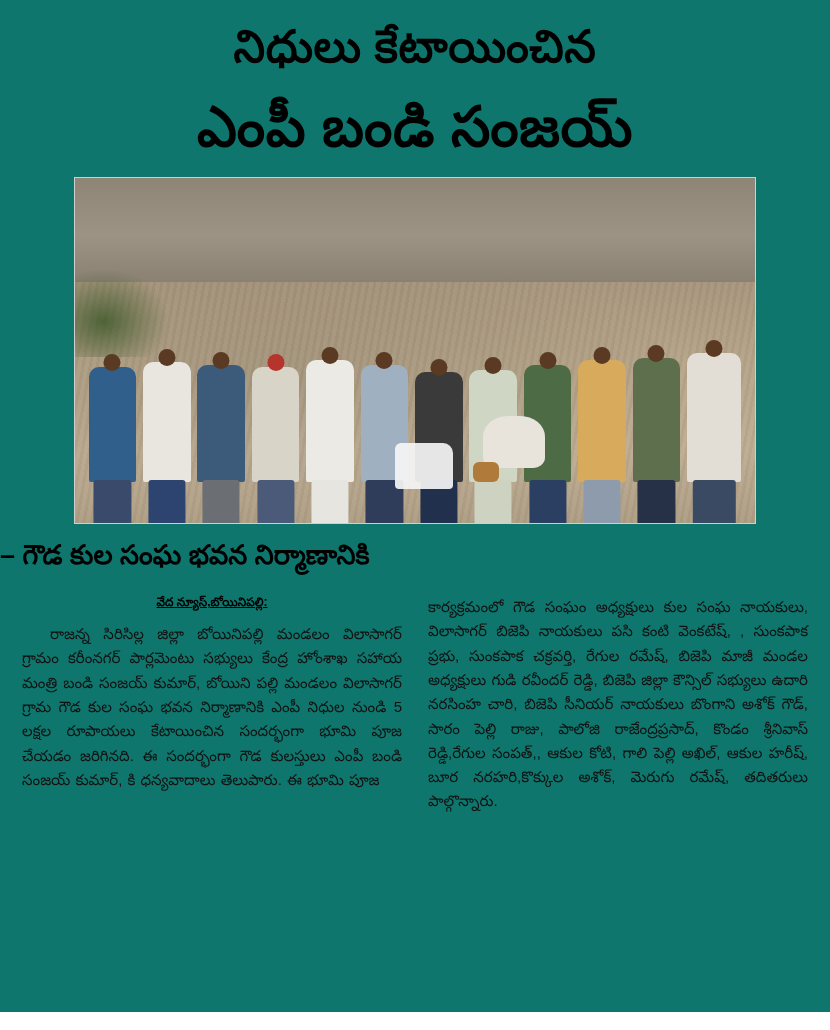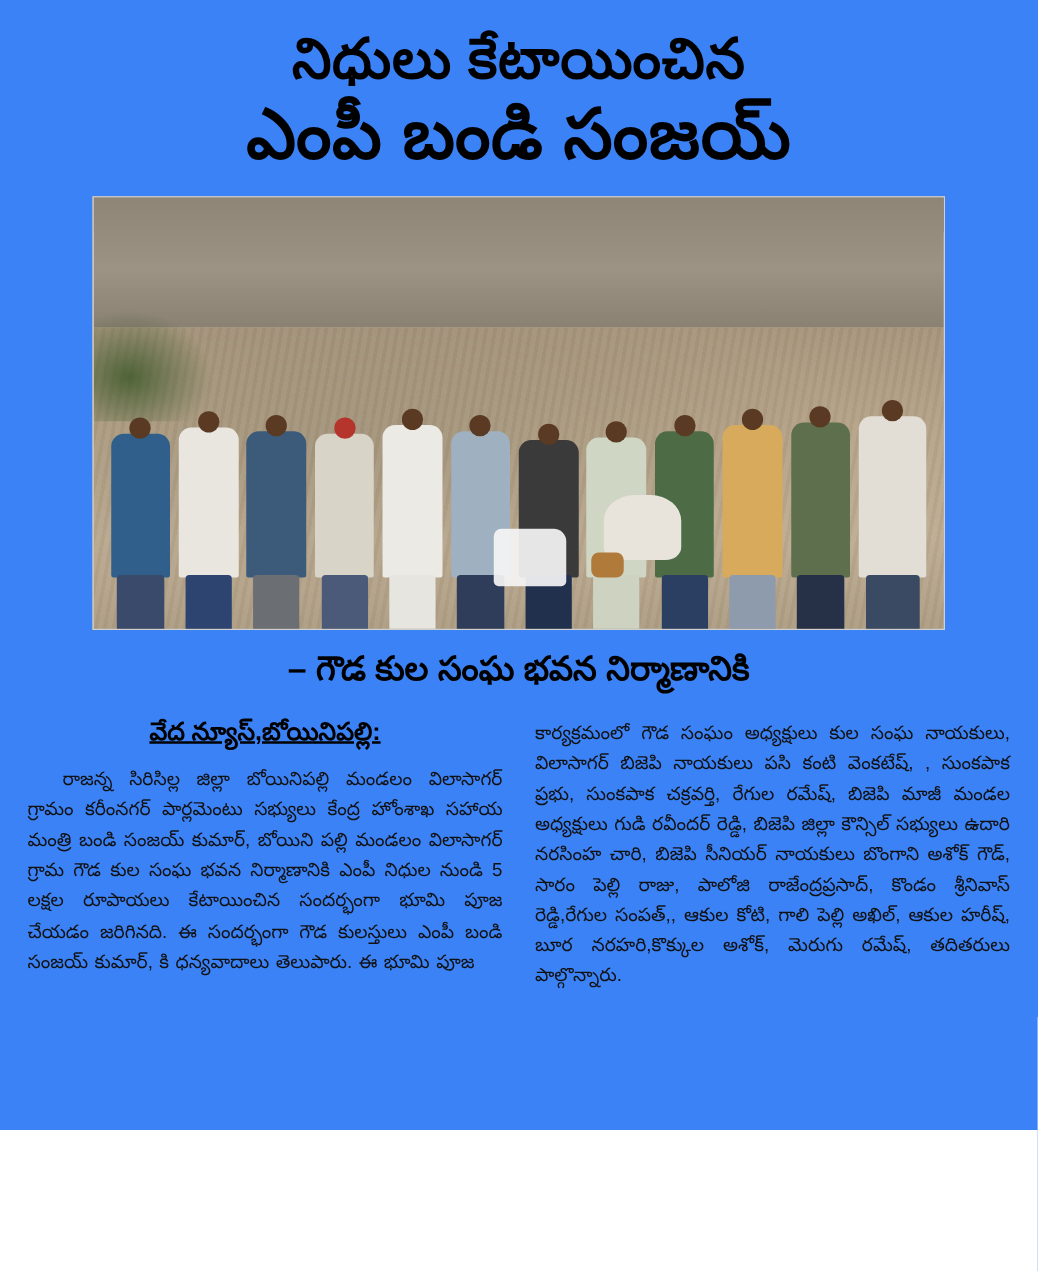--- a/index.html
+++ b/index.html
@@ -10,44 +10,44 @@
   body {
     width: 830px;
     height: 1030px;
     font-family: "Liberation Sans", sans-serif;
     color: #111111;
     overflow: hidden;
   }
   .page {
     position: relative;
     width: 830px;
-    height: 904px;
+    height: 1012px;
     box-sizing: border-box;
     padding: 0;
-    background: #3b82f6;
+    background: #0f766e;
   }
 
   
   .headline {
     text-align: center;
     padding: 22px 20px 4px 20px;
   }
   .headline-line {
     font-family: "Liberation Sans", sans-serif;
     font-weight: bold;
     color: #000000;
     letter-spacing: 0.5px;
     line-height: 1.12;
   }
   .headline-line-1 {
     font-size: 45px;
   }
   .headline-line-2 {
     font-size: 56px;
-    margin-top: 4px;
+    margin-top: 24px;
   }
 
   
   .photo-wrap {
     margin: 14px auto 0 auto;
     width: 680px;
     height: 345px;
     position: relative;
     overflow: hidden;
     border: 1px solid #cfcfcf;
@@ -151,40 +151,40 @@
     bottom: 10%;
     left: 47%;
     width: 58px;
     height: 46px;
     background: rgba(245,245,245,0.92);
     border-radius: 6px 10px 4px 4px;
   }
 
   
   .subhead {
-    text-align: center;
+    text-align: left;
     font-size: 27px;
     font-weight: bold;
     color: #000000;
     margin-top: 16px;
   }
 
   
   .columns {
     display: flex;
     gap: 26px;
     padding: 18px 22px 0 22px;
     box-sizing: border-box;
   }
   .col {
     flex: 1 1 0;
     min-width: 0;
   }
   .byline {
-    font-size: 20px;
+    font-size: 12px;
     font-weight: bold;
     color: #000000;
     text-decoration: underline;
     text-align: center;
     margin-bottom: 10px;
   }
   .body-text {
     font-size: 15px;
     line-height: 1.62;
     text-align: justify;

